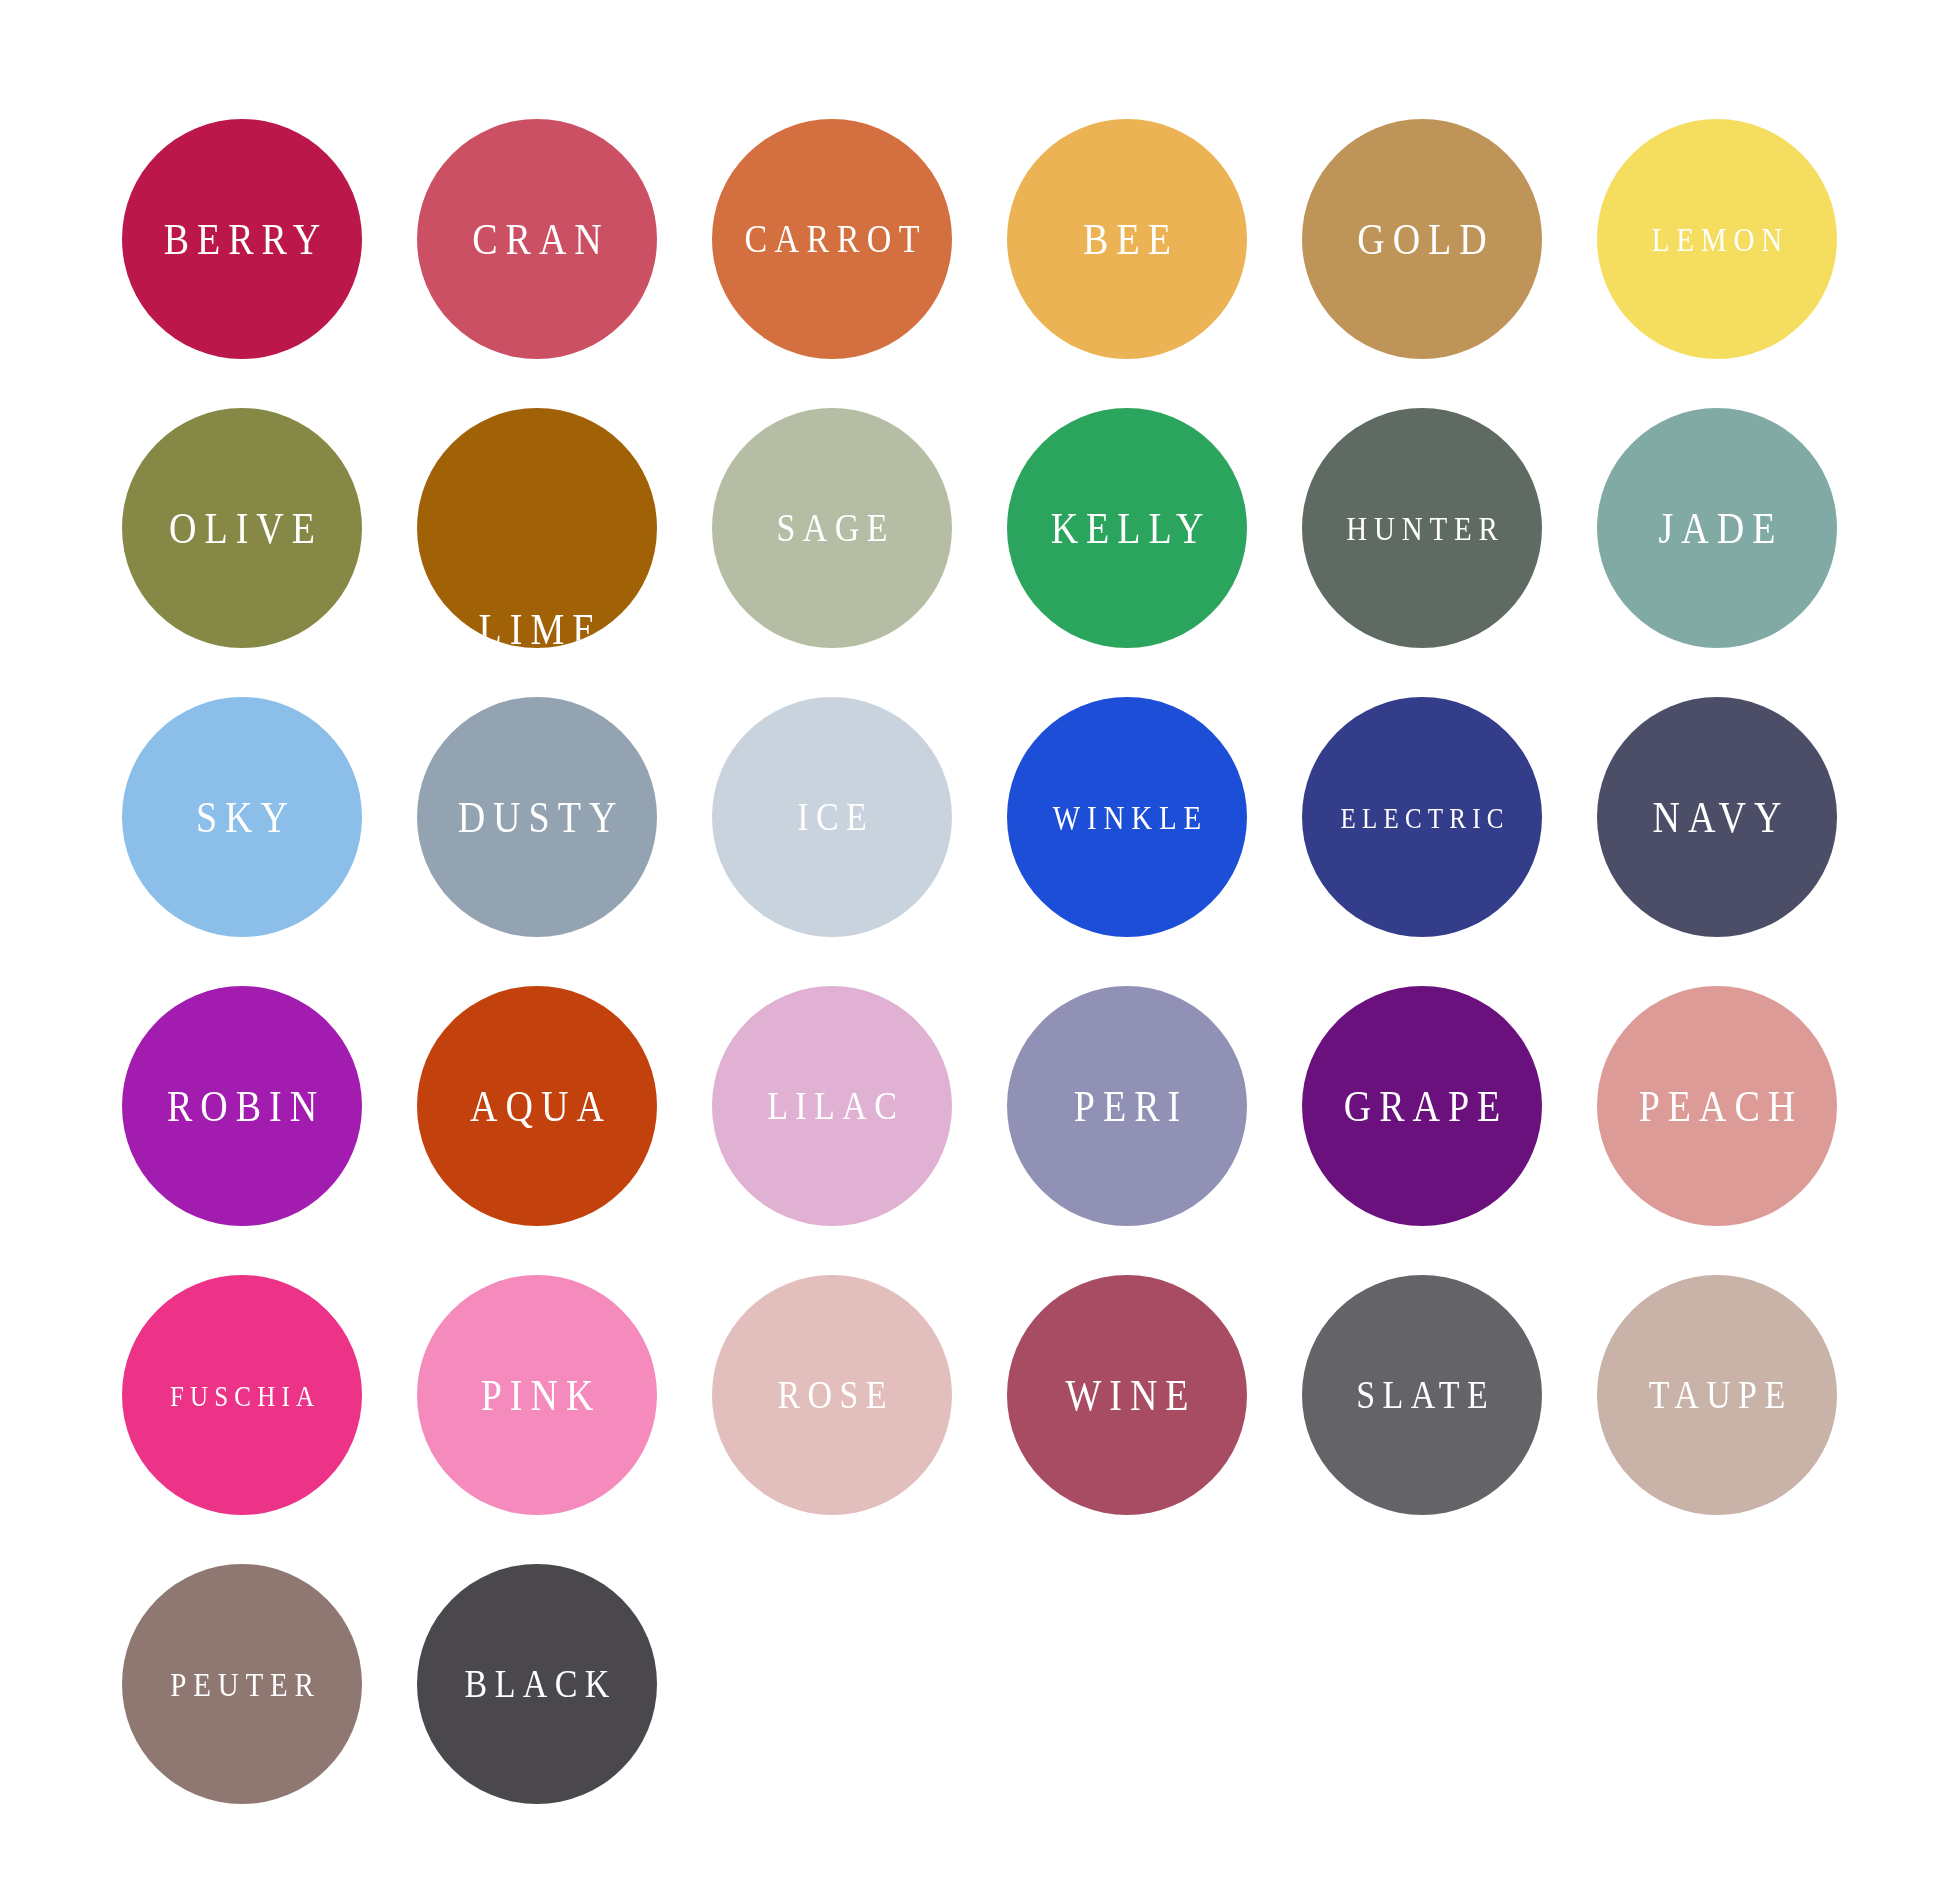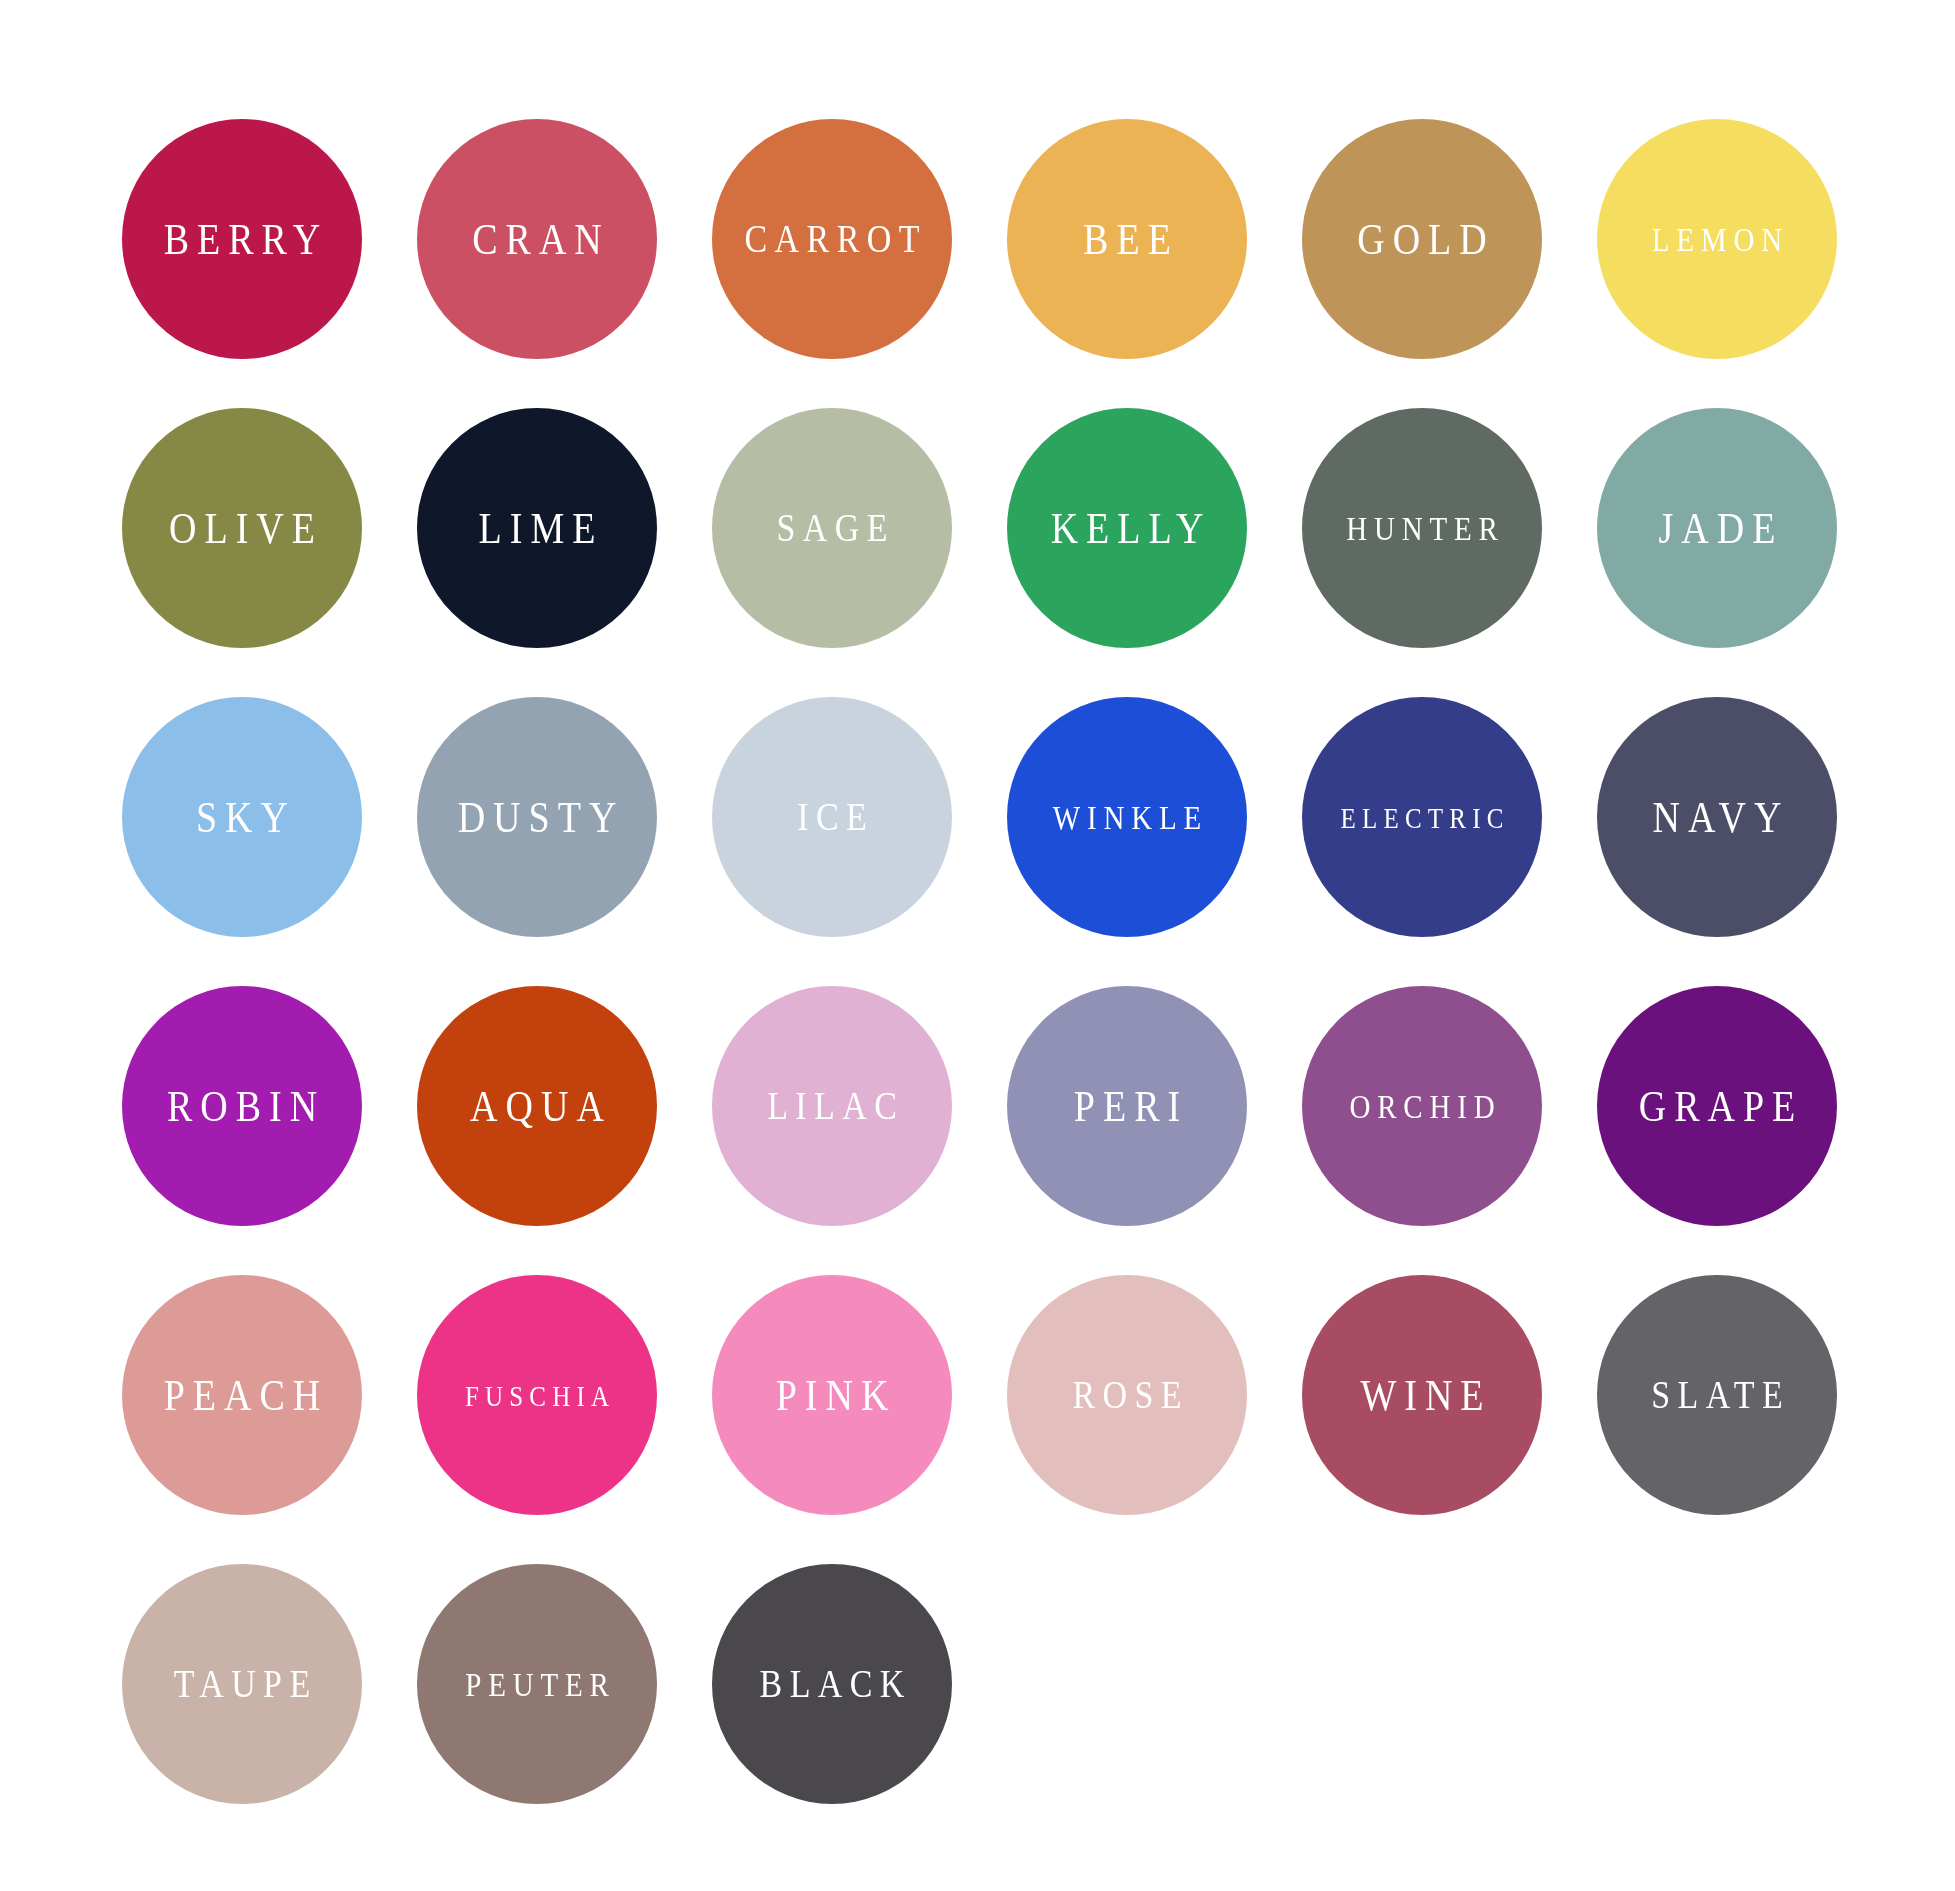--- a/index.html
+++ b/index.html
@@ -83,21 +83,21 @@
       </div>
       <div class="swatch" style="background-color: rgb(190, 148, 88);">
         <span class="swatch-label size-lg">GOLD</span>
       </div>
       <div class="swatch" style="background-color: rgb(245, 222, 95);">
         <span class="swatch-label size-sm">LEMON</span>
       </div>
       <div class="swatch" style="background-color: rgb(134, 137, 69);">
         <span class="swatch-label size-lg">OLIVE</span>
       </div>
-      <div class="swatch" style="background-color: #0f172a;">
+      <div class="swatch" style="background-color: #a16207; align-items: flex-end;">
         <span class="swatch-label size-lg">LIME</span>
       </div>
       <div class="swatch" style="background-color: rgb(181, 190, 164);">
         <span class="swatch-label size-md">SAGE</span>
       </div>
       <div class="swatch" style="background-color: rgb(43, 164, 93);">
         <span class="swatch-label size-lg">KELLY</span>
       </div>
       <div class="swatch" style="background-color: rgb(95, 107, 98);">
         <span class="swatch-label size-sm">HUNTER</span>
@@ -128,23 +128,20 @@
       </div>
       <div class="swatch" style="background-color: #c2410c;">
         <span class="swatch-label size-lg">AQUA</span>
       </div>
       <div class="swatch" style="background-color: rgb(224, 177, 210);">
         <span class="swatch-label size-md">LILAC</span>
       </div>
       <div class="swatch" style="background-color: rgb(144, 145, 180);">
         <span class="swatch-label size-lg">PERI</span>
       </div>
-      <div class="swatch" style="background-color: rgb(143, 78, 141);">
-        <span class="swatch-label size-sm">ORCHID</span>
-      </div>
       <div class="swatch" style="background-color: rgb(107, 17, 126);">
         <span class="swatch-label size-lg">GRAPE</span>
       </div>
       <div class="swatch" style="background-color: rgb(220, 155, 151);">
         <span class="swatch-label size-lg">PEACH</span>
       </div>
       <div class="swatch" style="background-color: rgb(236, 51, 135);">
         <span class="swatch-label size-xs">FUSCHIA</span>
       </div>
       <div class="swatch" style="background-color: rgb(245, 139, 188);">

